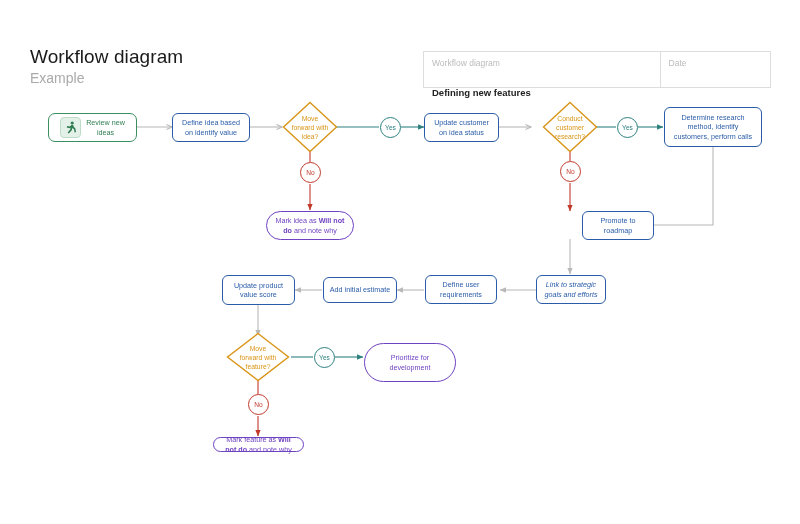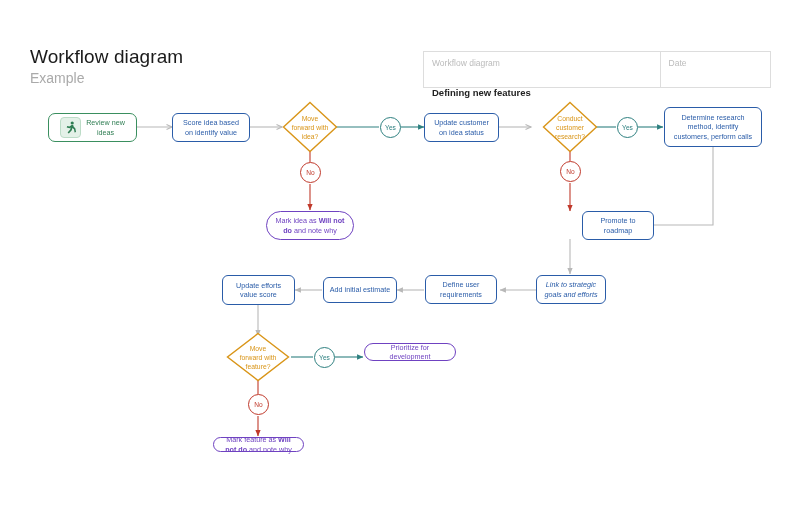--- a/index.html
+++ b/index.html
@@ -269,21 +269,21 @@
       <svg width="12" height="13" viewBox="0 0 12 13" aria-hidden="true">
         <circle cx="7.2" cy="2" r="1.6" fill="#2e7d52"></circle>
         <path d="M6.6 3.9 L4.4 5.6 L2.2 5.0 L1.7 6.4 L4.6 7.3 L5.6 6.6 L5.2 8.6 L2.6 11.6 L3.8 12.5 L6.8 9.2 L7.4 7.0 L9.0 8.2 L9.6 11.4 L11.0 11.1 L10.4 7.4 L8.6 5.6 L8.2 3.9 Z" fill="#2e7d52"></path>
       </svg>
     </span>
     <span class="start-label">Review new ideas</span>
   </div>
 
   <div class="node node-process" style="left:172px; top:113px; width:78px; height:29px;">
     <span>
-      <span>Score idea based</span><br>
+      <span>Define idea based</span><br>
       <span>on identify value</span>
     </span>
   </div>
 
   <div class="diamond-wrap" style="left:282px; top:101px; width:56px; height:52px;">
     <svg width="56" height="52" viewBox="0 0 56 52">
       <polygon points="28,1.5 54.5,26 28,50.5 1.5,26" fill="#ffffff" stroke="#d99518" stroke-width="1.4"></polygon>
     </svg>
     <div class="diamond-label">
       <span>
@@ -362,21 +362,21 @@
       <span>requirements</span>
     </span>
   </div>
 
   <div class="node node-process" style="left:323px; top:277px; width:74px; height:26px;">
     <span>Add initial estimate</span>
   </div>
 
   <div class="node node-process" style="left:222px; top:275px; width:73px; height:30px;">
     <span>
-      <span>Update efforts</span><br>
+      <span>Update product</span><br>
       <span>value score</span>
     </span>
   </div>
 
   <div class="diamond-wrap" style="left:226px; top:332px; width:64px; height:50px;">
     <svg width="64" height="50" viewBox="0 0 64 50">
       <polygon points="32,1.5 62.5,25 32,48.5 1.5,25" fill="#ffffff" stroke="#d99518" stroke-width="1.4"></polygon>
     </svg>
     <div class="diamond-label">
       <span>
@@ -387,21 +387,21 @@
     </div>
   </div>
 
   <div class="pill-circle pill-yes" style="left:314px; top:347px;">
     <span>Yes</span>
   </div>
   <div class="pill-circle pill-no" style="left:248px; top:394px;">
     <span>No</span>
   </div>
 
-  <div class="node node-terminal" style="left:364px; top:343px; width:92px; height:18px;">
+  <div class="node node-terminal" style="left:364px; top:343px; width:92px; height:39px;">
     <span>
       <span>Prioritize for</span><br>
       <span>development</span>
     </span>
   </div>
 
   <div class="node node-terminal" style="left:213px; top:437px; width:91px; height:15px;">
     <span>
       <span>Mark feature as </span><b>Will not do</b><span> and note why</span>
     </span>

